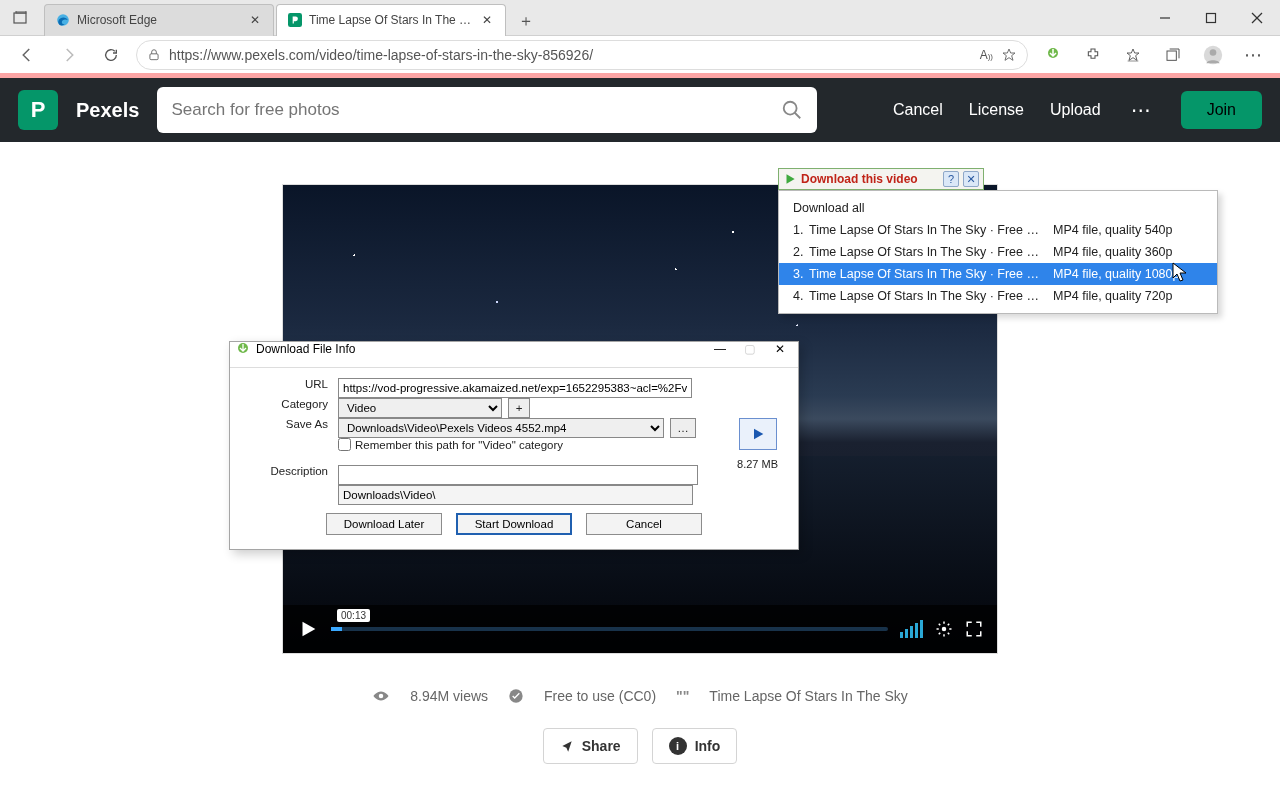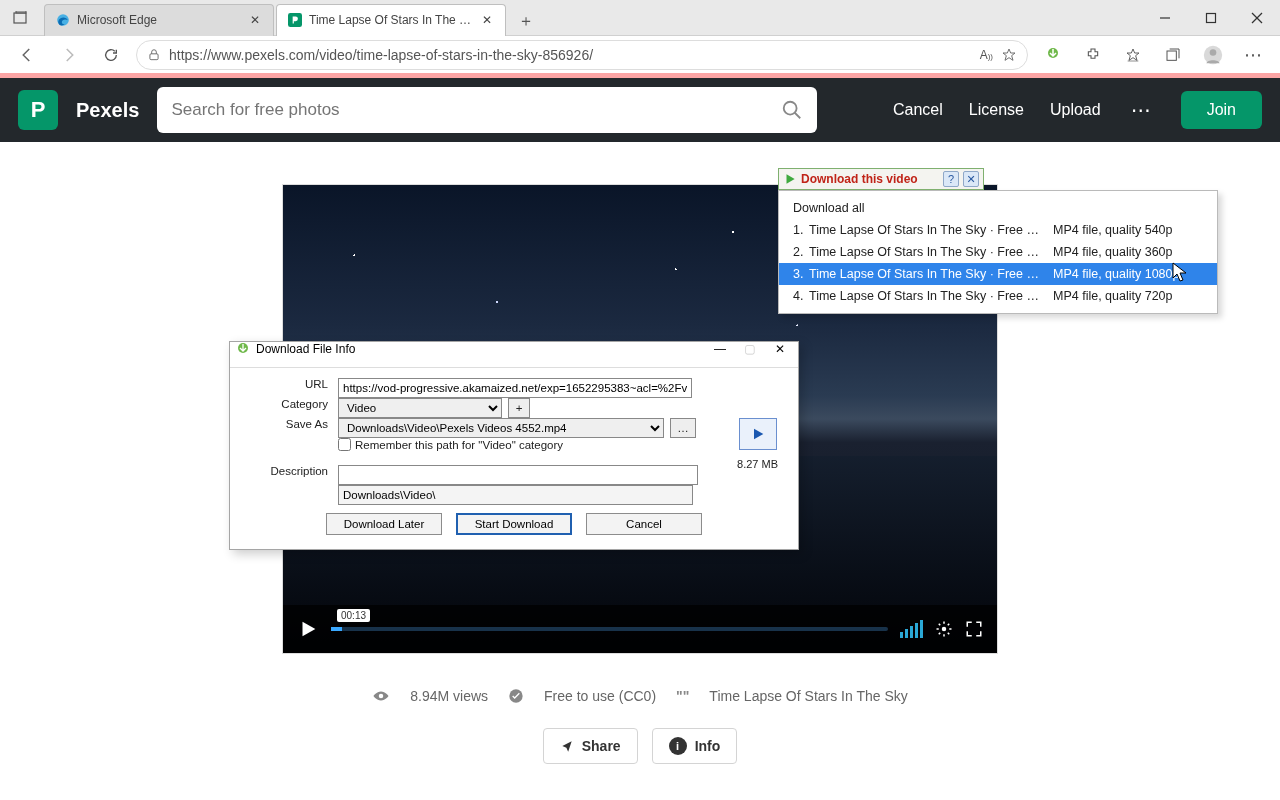--- a/index.html
+++ b/index.html
@@ -25,21 +25,21 @@
   .tool-icons { display:flex; gap:6px; }
 
   
   .px-header { height:64px; background:#23282c; display:flex; align-items:center; padding:0 18px; gap:18px; }
   .px-logo { width:40px; height:40px; background:#059669; border-radius:6px; display:flex; align-items:center; justify-content:center; color:#fff; font-weight:bold; font-size:22px;}
   .px-brand { color:#fff; font-size:20px; font-weight:600; }
   .px-search { flex:1; max-width:660px; height:46px; background:#fff; border-radius:6px; display:flex; align-items:center; padding:0 14px; }
   .px-search input { flex:1; border:none; outline:none; font-size:17px; color:#ec4899; }
   .px-nav { margin-left:auto; display:flex; align-items:center; gap:26px; color:#fff; font-size:16px;}
   .px-more { width:28px; display:flex; align-items:center; justify-content:center; color:#fff; font-size:20px;}
-  .px-join { background:#059669; color:#ffffff; padding:10px 26px; border-radius:6px; font-size:16px; font-weight:500;}
+  .px-join { background:#059669; color:#000000; padding:10px 26px; border-radius:6px; font-size:16px; font-weight:500;}
 
   
   .page { position:relative; height:calc(800px - 36px - 42px - 64px); background:#fff; }
   .video-box { position:absolute; left:282px; top:42px; width:716px; height:470px; background:linear-gradient(to bottom, #0a1528 0%, #1b2940 30%, #2a3b52 45%, #3b4a5e 50%, #1a2130 55%, #0b111e 100%); border:1px solid #ddd; overflow:hidden;}
   .stars { position:absolute; inset:0; background:
      radial-gradient(1px 1px at 10% 15%, #fff 99%, transparent),
      radial-gradient(1px 1px at 30% 25%, #cfd9ff 99%, transparent),
      radial-gradient(1px 1px at 55% 18%, #fff 99%, transparent),
      radial-gradient(1px 1px at 72% 30%, #e7ecff 99%, transparent),
      radial-gradient(1px 1px at 40% 40%, #fff 99%, transparent),

